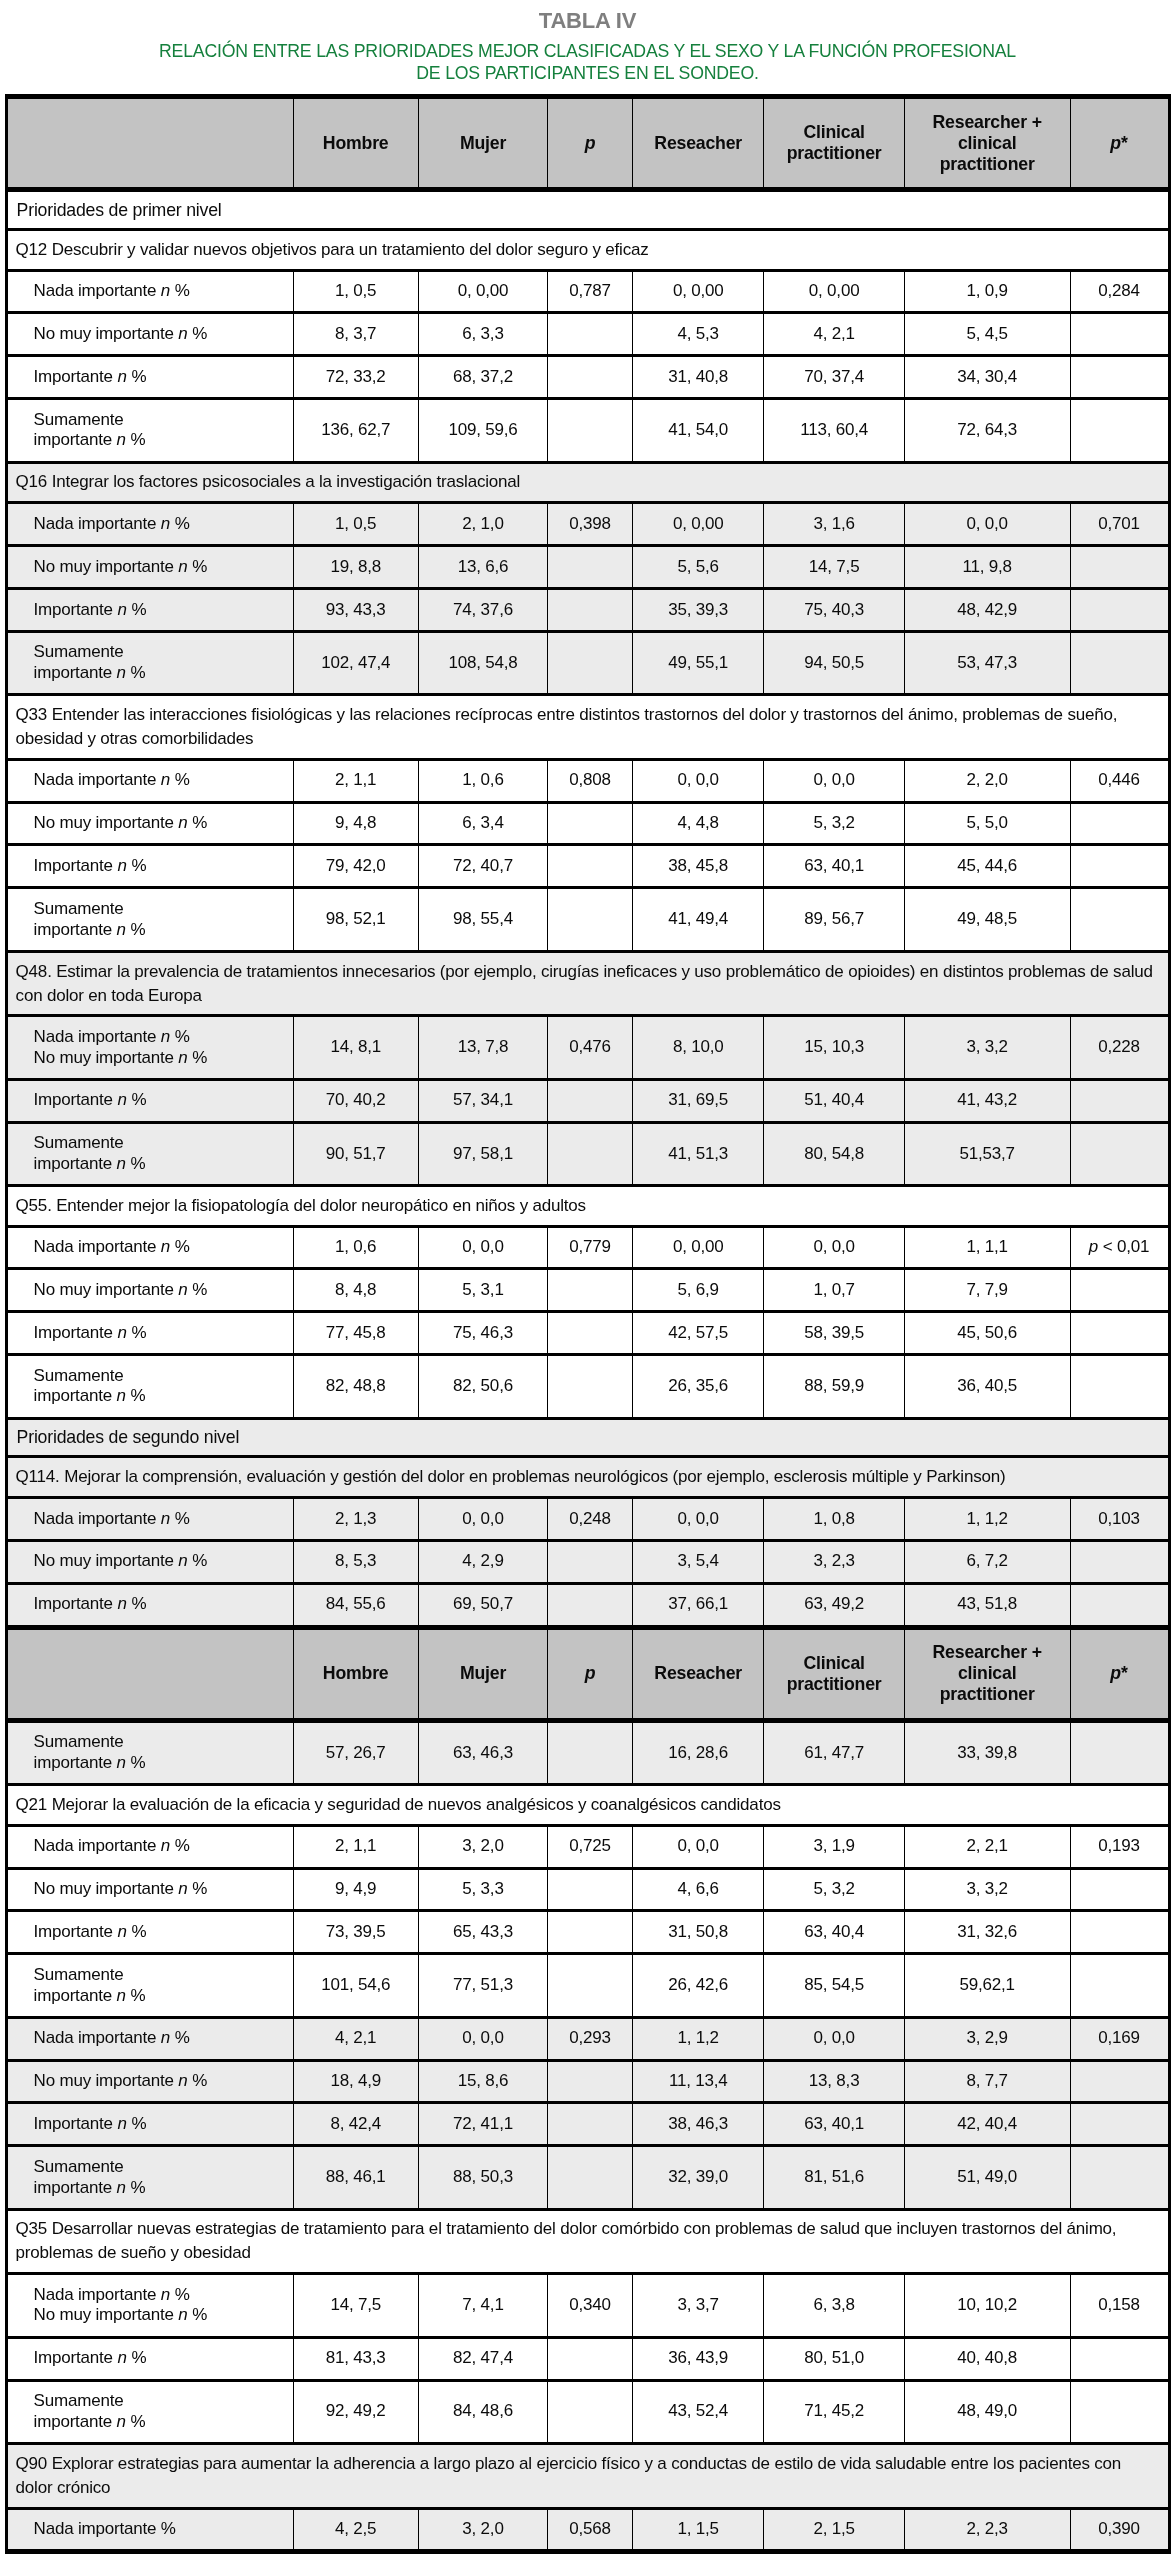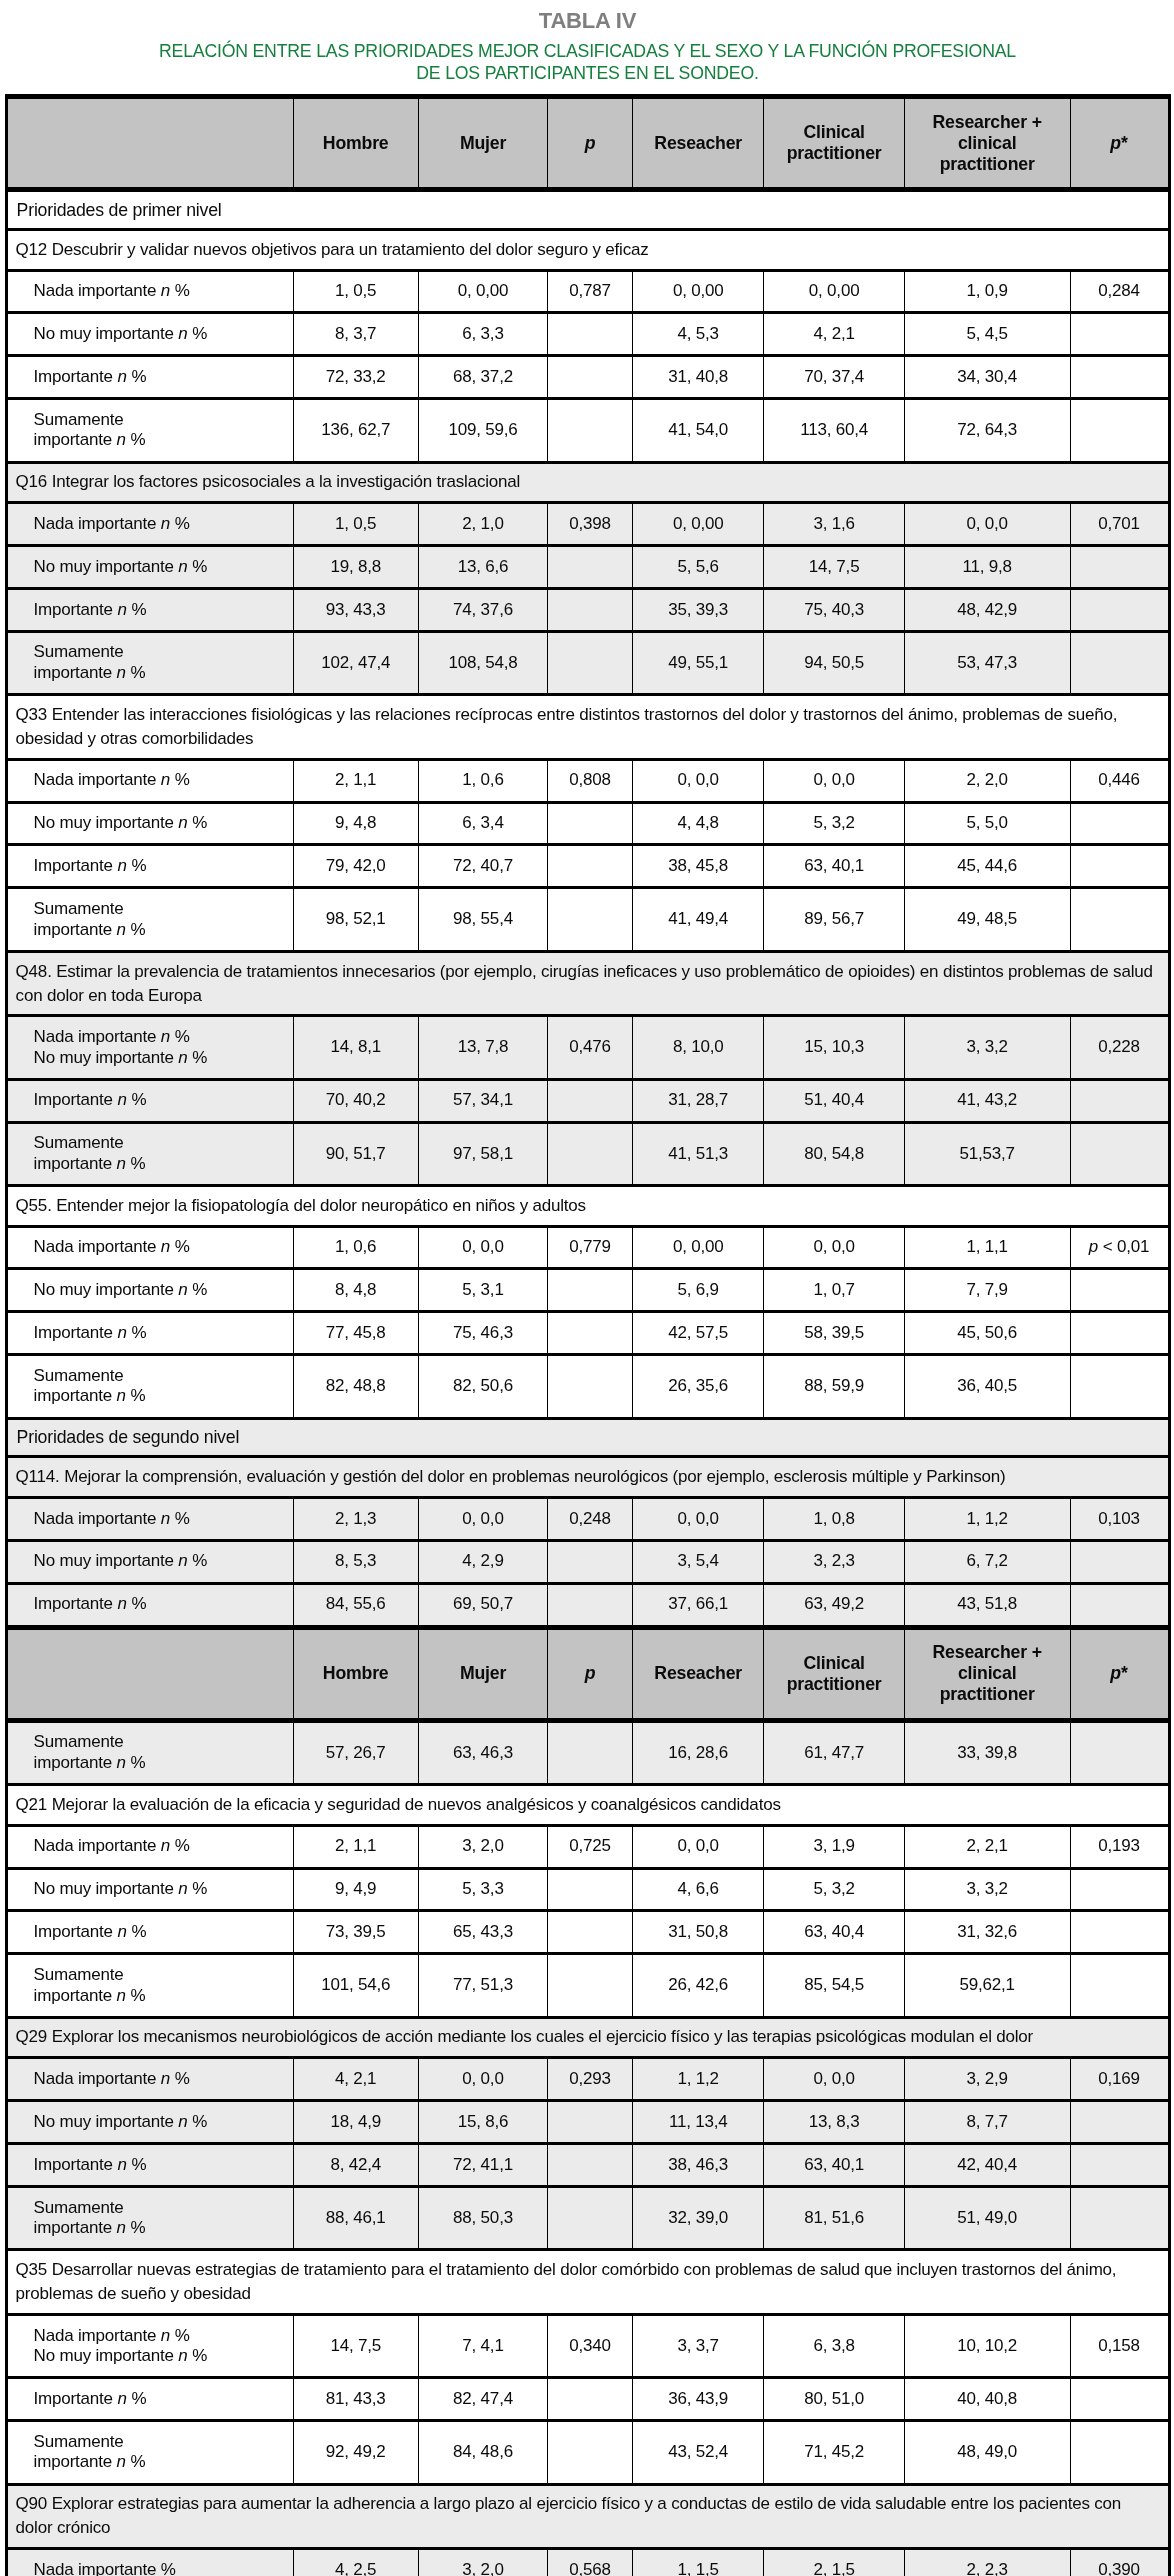--- a/index.html
+++ b/index.html
@@ -262,21 +262,21 @@
           <td class="val">8, 10,0</td>
           <td class="val">15, 10,3</td>
           <td class="val">3, 3,2</td>
           <td class="val">0,228</td>
         </tr>
         <tr class="data-row shade-gray">
           <td class="lbl">Importante <i>n</i> %</td>
           <td class="val">70, 40,2</td>
           <td class="val">57, 34,1</td>
           <td class="val"></td>
-          <td class="val">31, 28,7</td>
+          <td class="val">31, 69,5</td>
           <td class="val">51, 40,4</td>
           <td class="val">41, 43,2</td>
           <td class="val"></td>
         </tr>
         <tr class="data-row shade-gray">
           <td class="lbl">Sumamente<br>importante <i>n</i> %</td>
           <td class="val">90, 51,7</td>
           <td class="val">97, 58,1</td>
           <td class="val"></td>
           <td class="val">41, 51,3</td>
@@ -419,23 +419,20 @@
         <tr class="data-row shade-white">
           <td class="lbl">Sumamente<br>importante <i>n</i> %</td>
           <td class="val">101, 54,6</td>
           <td class="val">77, 51,3</td>
           <td class="val"></td>
           <td class="val">26, 42,6</td>
           <td class="val">85, 54,5</td>
           <td class="val">59,62,1</td>
           <td class="val"></td>
         </tr>
-        <tr class="question-row shade-gray">
-          <td colspan="8">Q29 Explorar los mecanismos neurobiológicos de acción mediante los cuales el ejercicio físico y las terapias psicológicas modulan el dolor</td>
-        </tr>
         <tr class="data-row shade-gray">
           <td class="lbl">Nada importante <i>n</i> %</td>
           <td class="val">4, 2,1</td>
           <td class="val">0, 0,0</td>
           <td class="val">0,293</td>
           <td class="val">1, 1,2</td>
           <td class="val">0, 0,0</td>
           <td class="val">3, 2,9</td>
           <td class="val">0,169</td>
         </tr>

